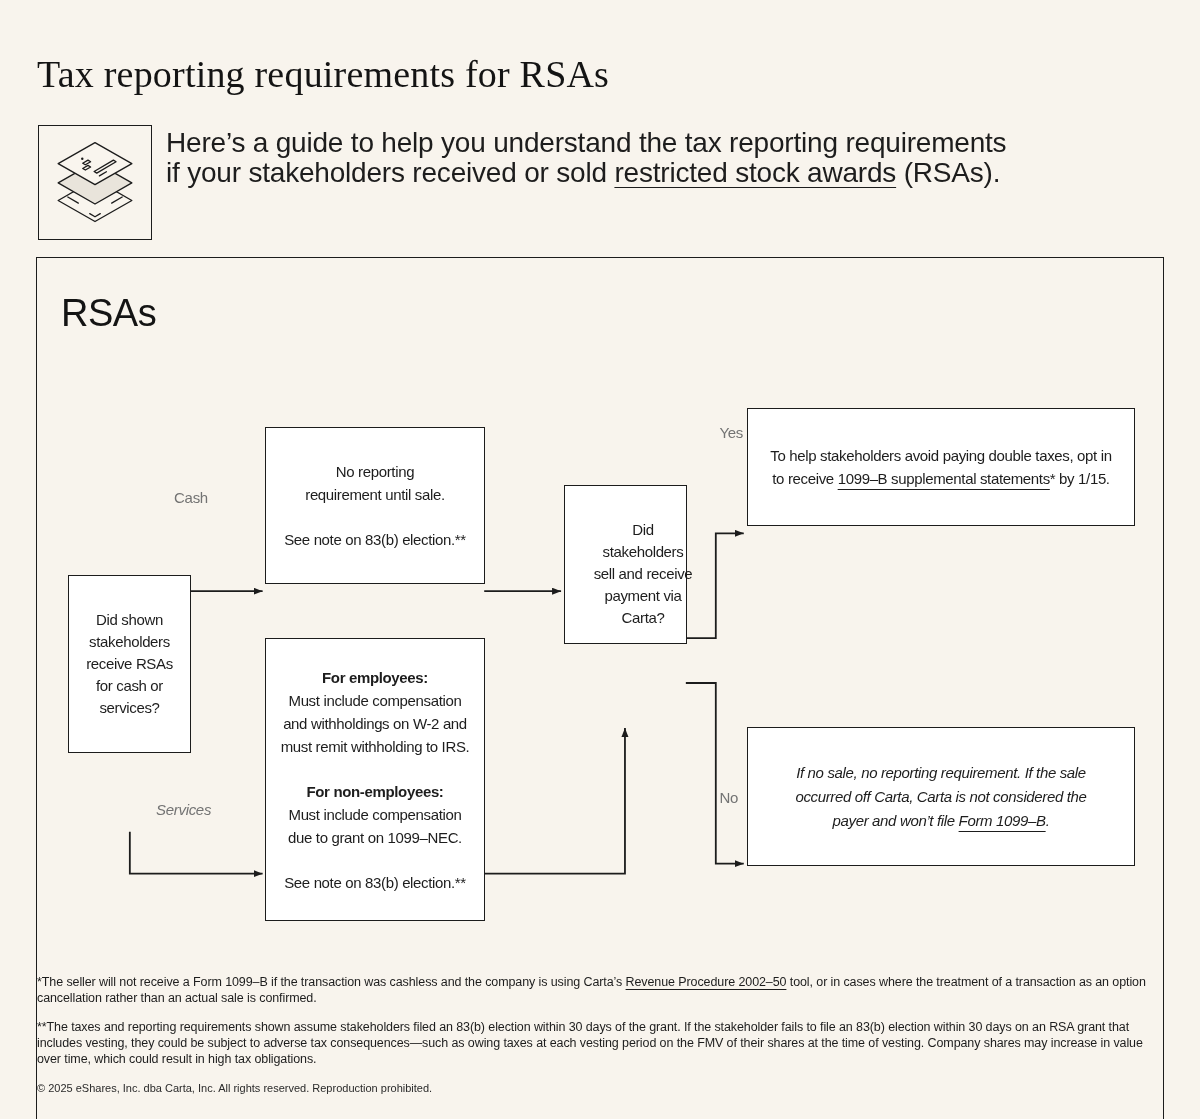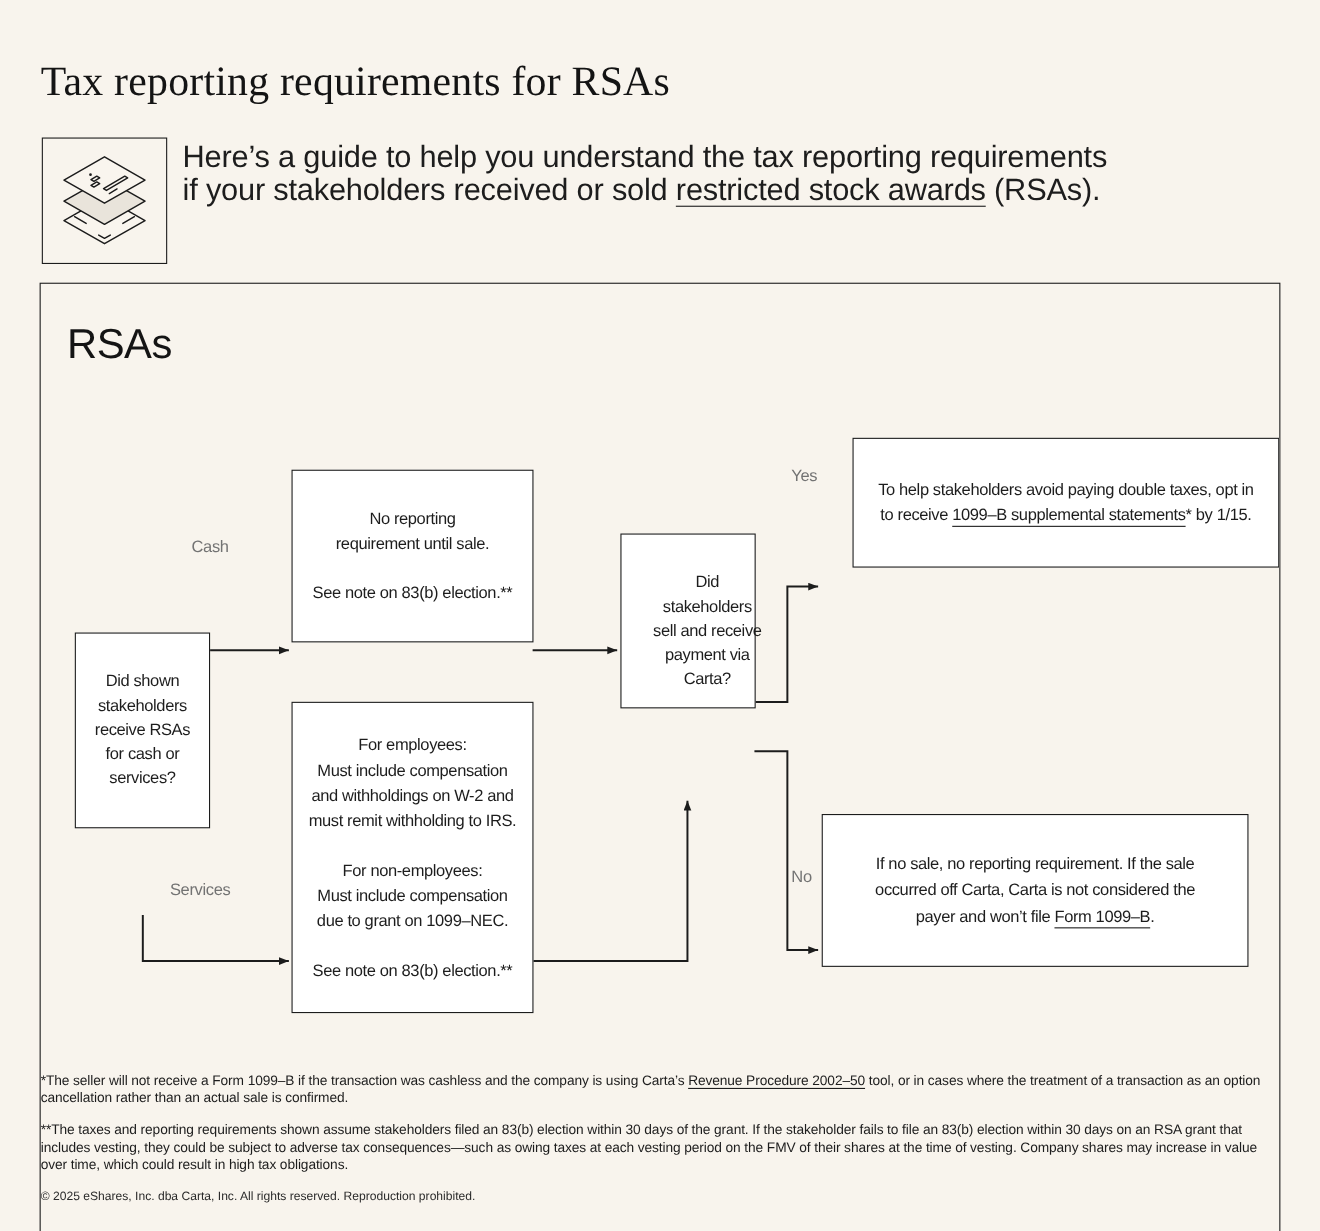--- a/index.html
+++ b/index.html
@@ -40,32 +40,32 @@
   }
   .connectors{position:absolute;left:0;top:0;width:100%;height:100%;}
   .node{
     position:absolute;box-sizing:border-box;background:#ffffff;
     border:1.8px solid #1c1c1c;
     display:flex;flex-direction:column;align-items:center;justify-content:center;
     text-align:center;font-size:15px;line-height:22px;letter-spacing:-0.35px;
   }
   .node .ln{white-space:nowrap;}
   .node .gap{height:22px;}
-  .node .bold{font-weight:400;}
+  .node .bold{font-weight:700;}
   .node-q-receive{left:31px;top:317px;width:123px;height:178px;}
   .node-cash{left:228px;top:169px;width:220px;height:157px;line-height:23px;}
   .node-services{left:228px;top:380px;width:220px;height:283px;line-height:23px;}
   .node-q-sell{left:527px;top:227px;width:123px;height:159px;padding-top:18px;padding-left:35px;}
-  .node-yes{left:710px;top:140px;width:388px;height:118px;line-height:23px;margin-left:28px;}
-  .node-no{left:710px;top:482px;width:388px;height:139px;line-height:24px;}
+  .node-yes{left:710px;top:150px;width:388px;height:118px;line-height:23px;}
+  .node-no{left:710px;top:469px;width:388px;height:139px;line-height:24px;font-style:italic;}
   .edge-label{
     position:absolute;font-size:15px;letter-spacing:-0.3px;color:#737373;
   }
   .lbl-cash{left:104px;top:231px;width:100px;text-align:center;}
-  .lbl-services{left:95px;top:543px;width:100px;text-align:center;}
+  .lbl-services{left:119px;top:543px;width:100px;font-style:italic;}
   .lbl-yes{left:606px;top:166px;width:100px;text-align:right;}
   .lbl-no{left:606px;top:531px;width:95px;text-align:right;}
   
   .footnotes{
     position:absolute;left:37px;top:974px;width:1127px;
     font-size:12.5px;line-height:16px;letter-spacing:-0.1px;color:#1d1d1d;
   }
   .footnotes p{margin:0 0 13px 0;}
   .fn-link{
     text-decoration:underline;text-decoration-thickness:1px;

